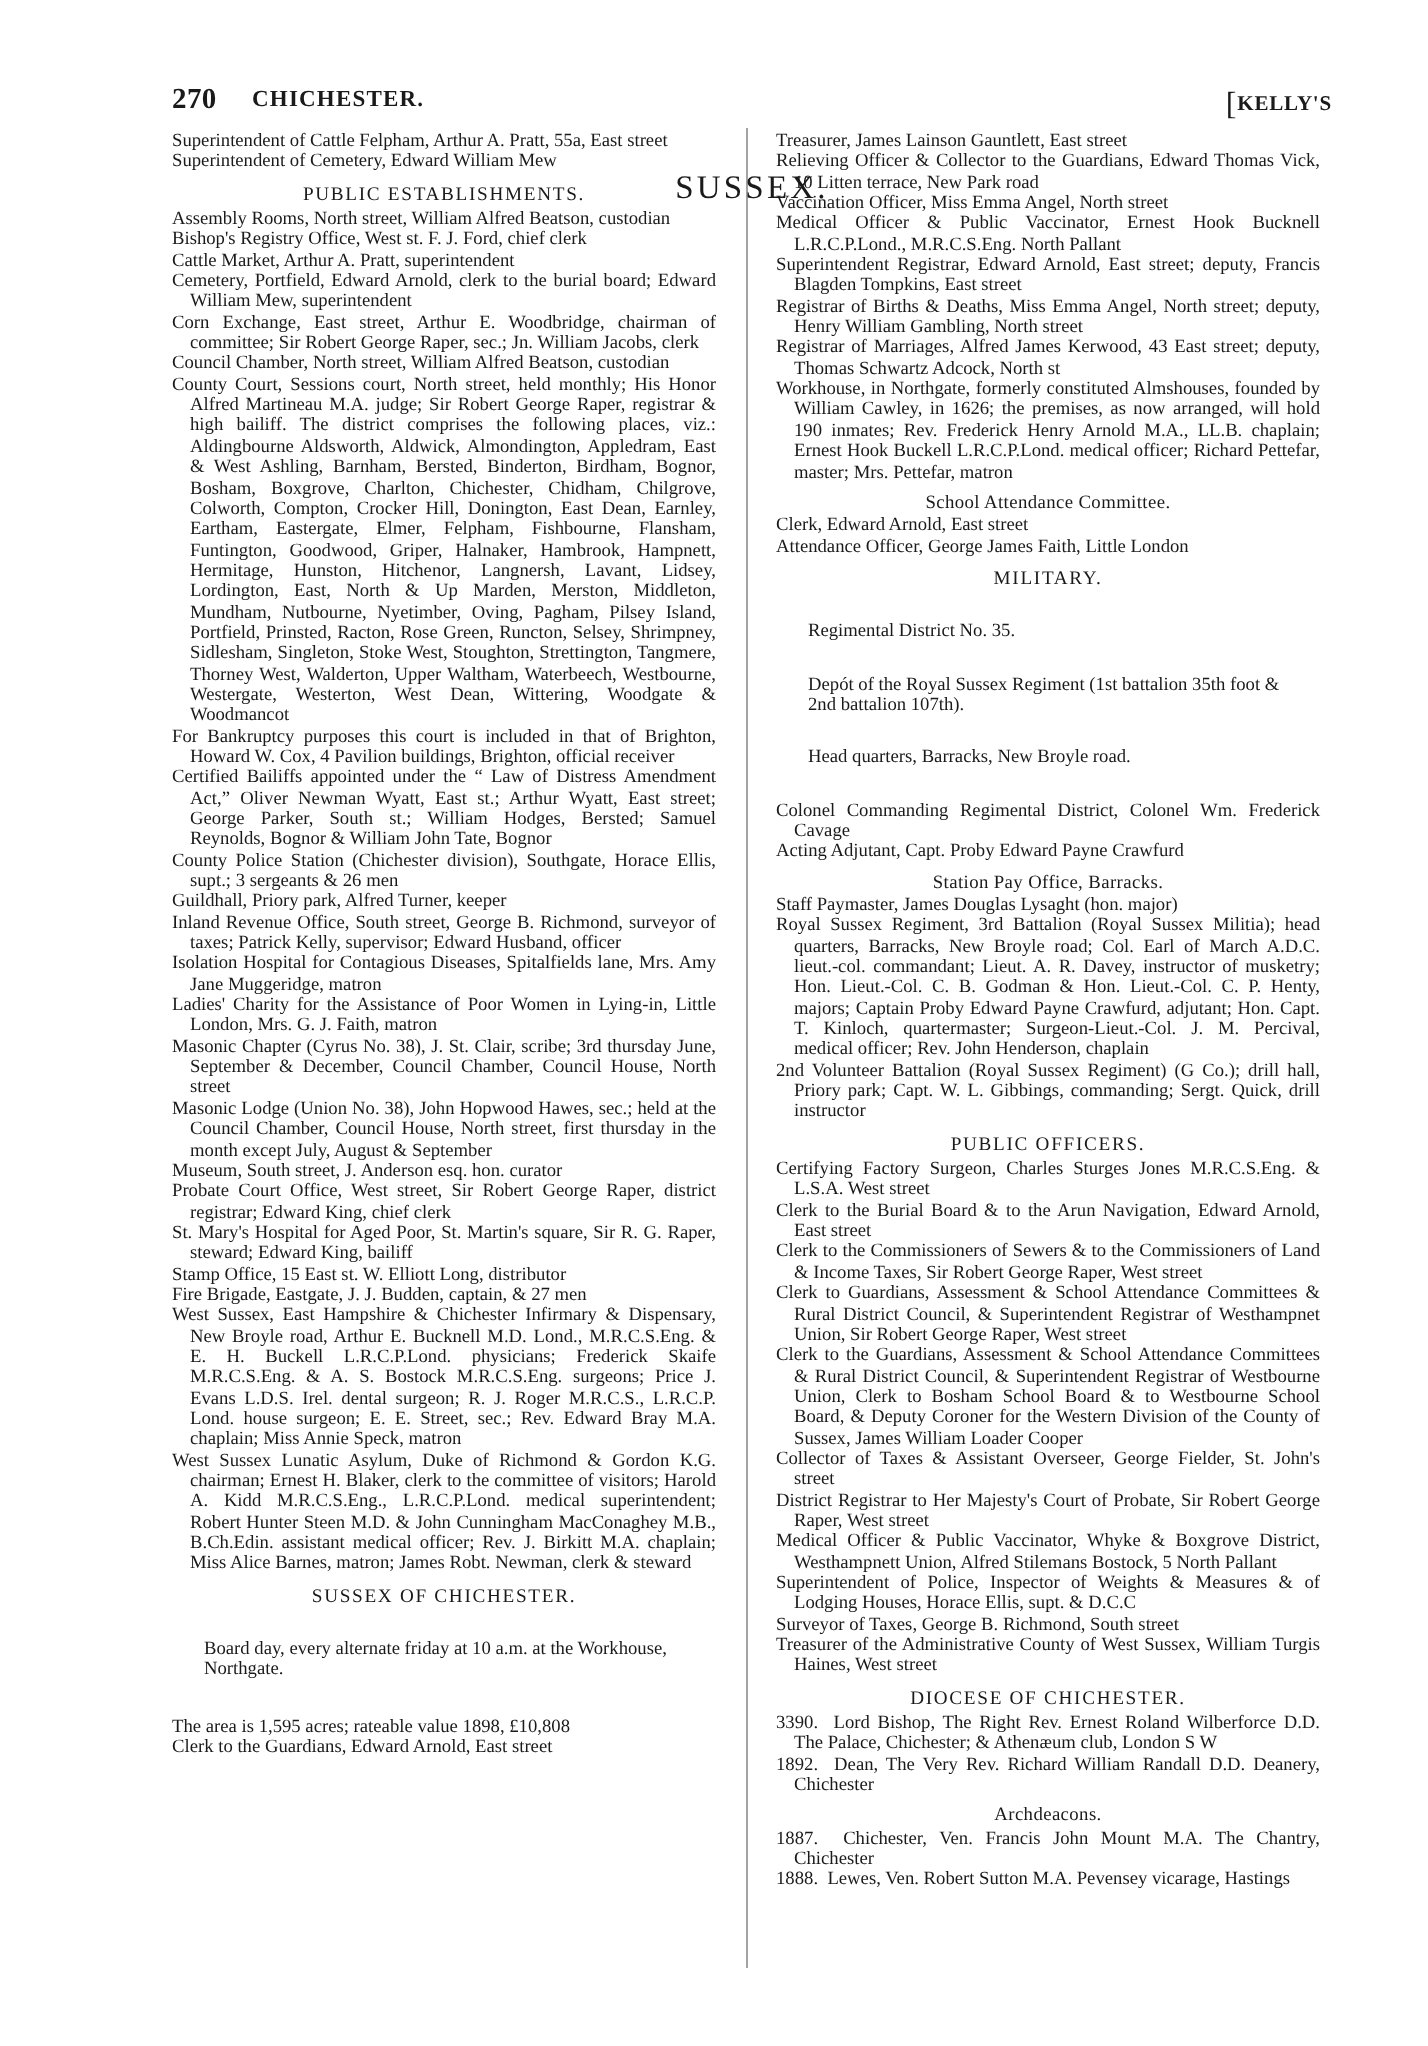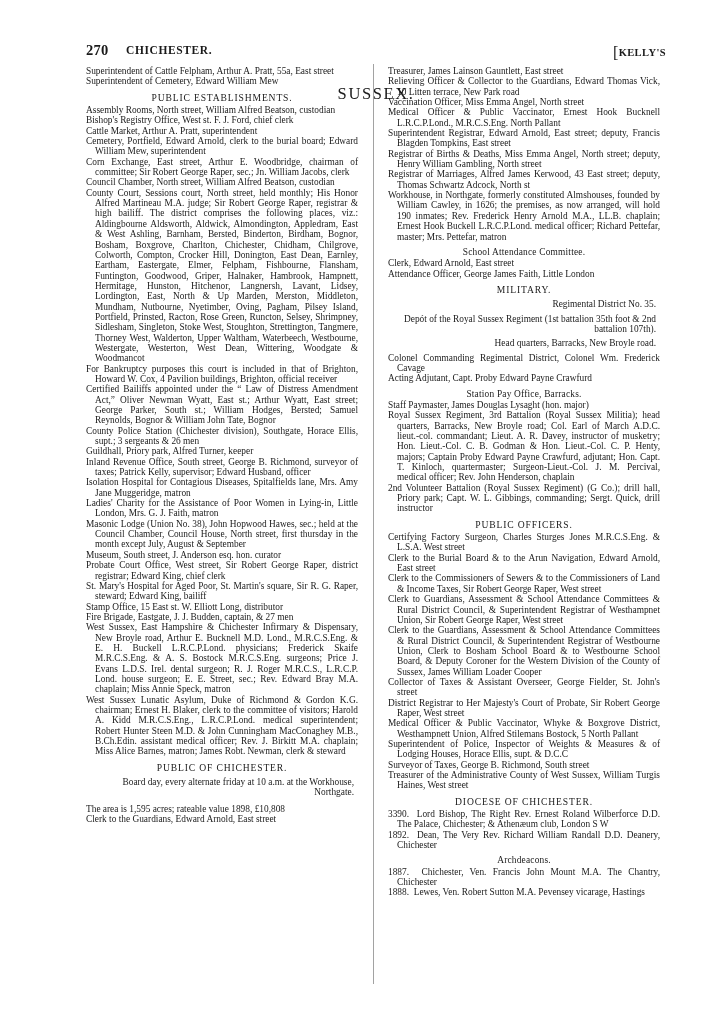--- a/index.html
+++ b/index.html
@@ -120,23 +120,23 @@
   }
   .sub-head {
     text-align: center;
     font-size: 9.4px;
     letter-spacing: 0.2px;
     margin: 5px 0 1px 0;
     padding: 0;
     text-indent: 0;
   }
   .center-line {
-    text-align: right;
+    text-align: left;
     font-size: 9.35px;
-    margin: 4px;
+    margin: 16px;
     padding: 0;
     text-indent: 0;
   }
   .gap-xs { height: 2px; }
 </style>
 </head>
 <body>
 
 <div class="page">
 
@@ -164,30 +164,31 @@
       <p class="entry">Corn Exchange, East street, Arthur E. Woodbridge, chairman of committee; Sir Robert George Raper, sec.; Jn. William Jacobs, clerk</p>
       <p class="entry">Council Chamber, North street, William Alfred Beatson, custodian</p>
       <p class="entry">County Court, Sessions court, North street, held monthly; His Honor Alfred Martineau M.A. judge; Sir Robert George Raper, registrar &amp; high bailiff. The district comprises the following places, viz.: Aldingbourne Aldsworth, Aldwick, Almondington, Appledram, East &amp; West Ashling, Barnham, Bersted, Binderton, Birdham, Bognor, Bosham, Boxgrove, Charlton, Chichester, Chidham, Chilgrove, Colworth, Compton, Crocker Hill, Donington, East Dean, Earnley, Eartham, Eastergate, Elmer, Felpham, Fishbourne, Flansham, Funtington, Goodwood, Griper, Halnaker, Hambrook, Hampnett, Hermitage, Hunston, Hitchenor, Langnersh, Lavant, Lidsey, Lordington, East, North &amp; Up Marden, Merston, Middleton, Mundham, Nutbourne, Nyetimber, Oving, Pagham, Pilsey Island, Portfield, Prinsted, Racton, Rose Green, Runcton, Selsey, Shrimpney, Sidlesham, Singleton, Stoke West, Stoughton, Strettington, Tangmere, Thorney West, Walderton, Upper Waltham, Waterbeech, Westbourne, Westergate, Westerton, West Dean, Wittering, Woodgate &amp; Woodmancot</p>
       <p class="entry">For Bankruptcy purposes this court is included in that of Brighton, Howard W. Cox, 4 Pavilion buildings, Brighton, official receiver</p>
       <p class="entry">Certified Bailiffs appointed under the “ Law of Distress Amendment Act,” Oliver Newman Wyatt, East st.; Arthur Wyatt, East street; George Parker, South st.; William Hodges, Bersted; Samuel Reynolds, Bognor &amp; William John Tate, Bognor</p>
       <p class="entry">County Police Station (Chichester division), Southgate, Horace Ellis, supt.; 3 sergeants &amp; 26 men</p>
       <p class="entry">Guildhall, Priory park, Alfred Turner, keeper</p>
       <p class="entry">Inland Revenue Office, South street, George B. Richmond, surveyor of taxes; Patrick Kelly, supervisor; Edward Husband, officer</p>
       <p class="entry">Isolation Hospital for Contagious Diseases, Spitalfields lane, Mrs. Amy Jane Muggeridge, matron</p>
       <p class="entry">Ladies' Charity for the Assistance of Poor Women in Lying-in, Little London, Mrs. G. J. Faith, matron</p>
+      <p class="entry">Masonic Chapter (Cyrus No. 38), J. St. Clair, scribe; 3rd thursday June, September &amp; December, Council Chamber, Council House, North street</p>
       <p class="entry">Masonic Lodge (Union No. 38), John Hopwood Hawes, sec.; held at the Council Chamber, Council House, North street, first thursday in the month except July, August &amp; September</p>
       <p class="entry">Museum, South street, J. Anderson esq. hon. curator</p>
       <p class="entry">Probate Court Office, West street, Sir Robert George Raper, district registrar; Edward King, chief clerk</p>
       <p class="entry">St. Mary's Hospital for Aged Poor, St. Martin's square, Sir R. G. Raper, steward; Edward King, bailiff</p>
       <p class="entry">Stamp Office, 15 East st. W. Elliott Long, distributor</p>
       <p class="entry">Fire Brigade, Eastgate, J. J. Budden, captain, &amp; 27 men</p>
       <p class="entry">West Sussex, East Hampshire &amp; Chichester Infirmary &amp; Dispensary, New Broyle road, Arthur E. Bucknell M.D. Lond., M.R.C.S.Eng. &amp; E. H. Buckell L.R.C.P.Lond. physicians; Frederick Skaife M.R.C.S.Eng. &amp; A. S. Bostock M.R.C.S.Eng. surgeons; Price J. Evans L.D.S. Irel. dental surgeon; R. J. Roger M.R.C.S., L.R.C.P. Lond. house surgeon; E. E. Street, sec.; Rev. Edward Bray M.A. chaplain; Miss Annie Speck, matron</p>
       <p class="entry">West Sussex Lunatic Asylum, Duke of Richmond &amp; Gordon K.G. chairman; Ernest H. Blaker, clerk to the committee of visitors; Harold A. Kidd M.R.C.S.Eng., L.R.C.P.Lond. medical superintendent; Robert Hunter Steen M.D. &amp; John Cunningham MacConaghey M.B., B.Ch.Edin. assistant medical officer; Rev. J. Birkitt M.A. chaplain; Miss Alice Barnes, matron; James Robt. Newman, clerk &amp; steward</p>
 
-      <p class="sec-head">PUBLIC OF CHICHESTER.</p>
+      <p class="sec-head">SUSSEX OF CHICHESTER.</p>
       <p class="center-line">Board day, every alternate friday at 10 a.m. at the Workhouse, Northgate.</p>
       <div class="gap-xs"></div>
       <p class="entry">The area is 1,595 acres; rateable value 1898, £10,808</p>
       <p class="entry">Clerk to the Guardians, Edward Arnold, East street</p>
     </div>
 
     <div class="col col-right">
 
       <p class="entry">Treasurer, James Lainson Gauntlett, East street</p>
       <p class="entry">Relieving Officer &amp; Collector to the Guardians, Edward Thomas Vick, 10 Litten terrace, New Park road</p>

